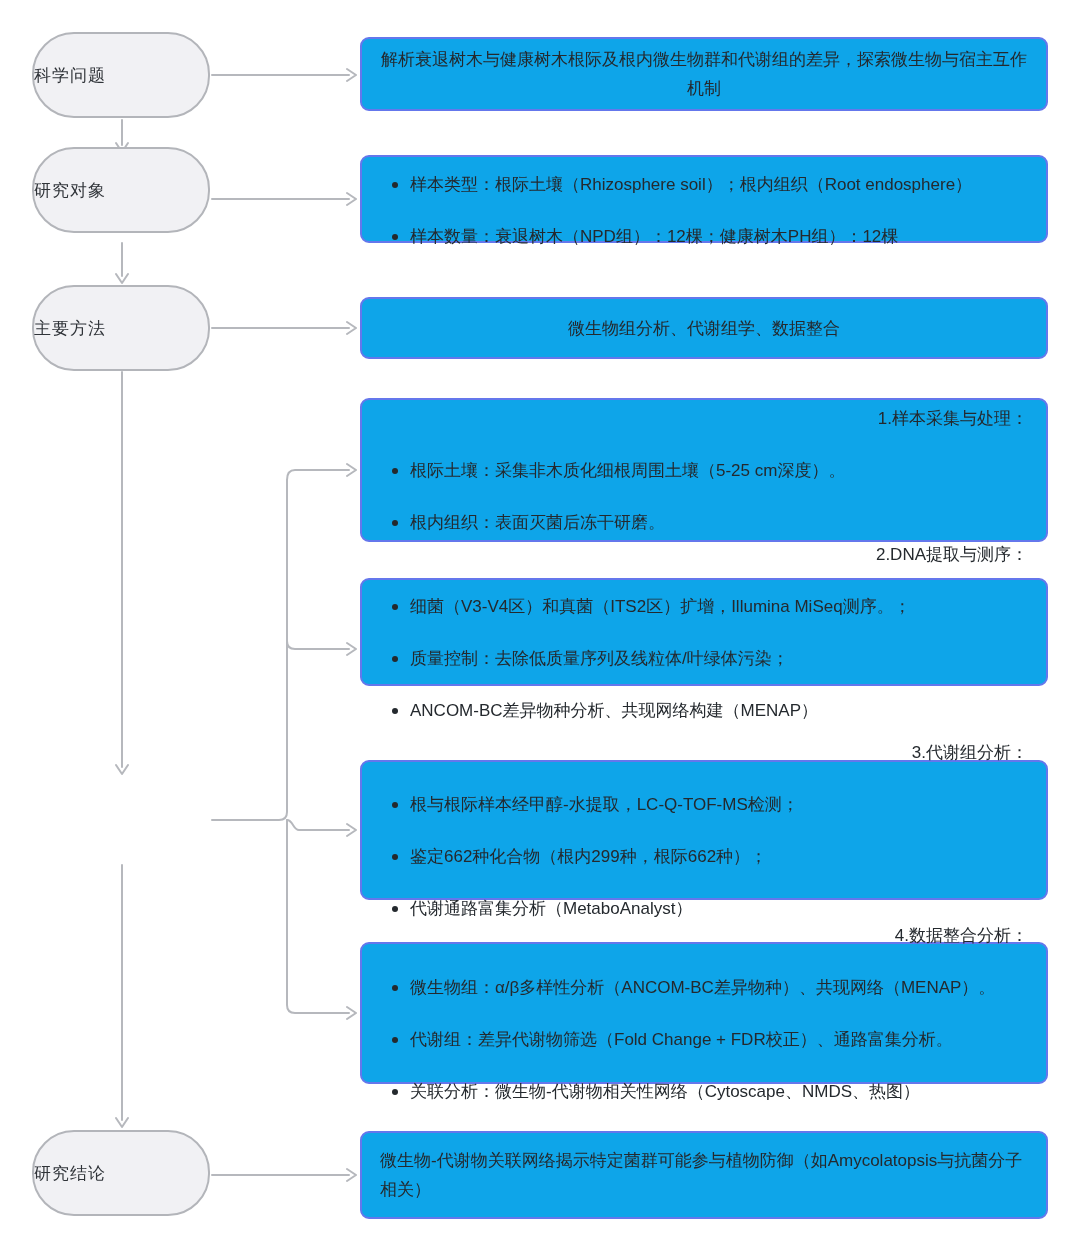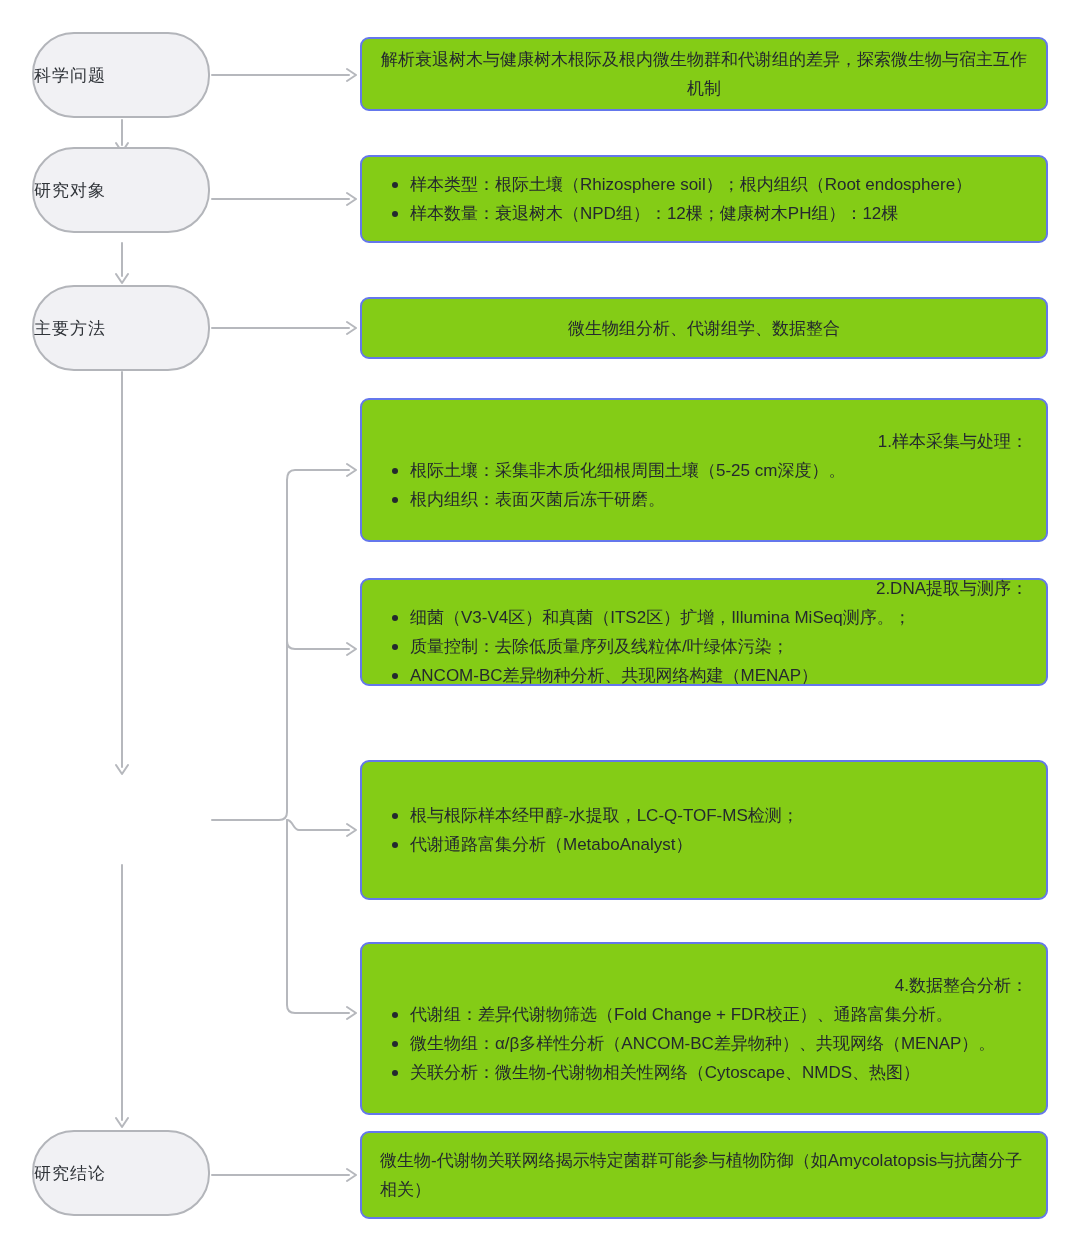--- a/index.html
+++ b/index.html
@@ -41,21 +41,21 @@
     align-items: center;
     font-size: 17px;
     color: #2f3338;
     letter-spacing: 1px;
   }
   .box {
     position: absolute;
     left: 360px;
     width: 688px;
     box-sizing: border-box;
-    background: #84cc16;
+    background: #0ea5e9;
     border: 2px solid #6477ec;
     border-radius: 9px;
     color: #24292e;
     font-size: 17px;
     line-height: 29px;
     display: flex;
     flex-direction: column;
     justify-content: center;
     padding: 10px 18px;
   }
@@ -63,20 +63,21 @@
   .box .title { text-align: right; }
   ul.bullets {
     list-style: none;
     margin: 0;
     padding: 0;
   }
   ul.bullets li {
     display: flex;
     align-items: flex-start;
     padding-left: 12px;
+    margin-top: 23px;
   }
   ul.bullets li .dot {
     flex: 0 0 auto;
     width: 6px;
     height: 6px;
     border-radius: 50%;
     background: #24292e;
     margin: 12px 12px 0 0;
   }
   ul.bullets li .bullet-text { flex: 1 1 auto; }
@@ -164,42 +165,47 @@
           <span class="bullet-text">质量控制：去除低质量序列及线粒体/叶绿体污染；</span>
         </li>
       <li>
           <span class="dot"></span>
           <span class="bullet-text">ANCOM-BC差异物种分析、共现网络构建（MENAP）</span>
         </li>
     </ul>
   </div>
 
   <div class="box" style="top:760px;height:140px">
+    <div class="title">3.代谢组分析：</div>
     <ul class="bullets">
       <li>
           <span class="dot"></span>
           <span class="bullet-text">根与根际样本经甲醇-水提取，LC-Q-TOF-MS检测；</span>
         </li>
       <li>
           <span class="dot"></span>
+          <span class="bullet-text">鉴定662种化合物（根内299种，根际662种）；</span>
+        </li>
+      <li>
+          <span class="dot"></span>
           <span class="bullet-text">代谢通路富集分析（MetaboAnalyst）</span>
         </li>
     </ul>
   </div>
 
-  <div class="box" style="top:942px;height:173px">
+  <div class="box" style="top:942px;height:142px">
     <div class="title">4.数据整合分析：</div>
     <ul class="bullets">
       <li>
           <span class="dot"></span>
+          <span class="bullet-text">微生物组：α/β多样性分析（ANCOM-BC差异物种）、共现网络（MENAP）。</span>
+        </li>
+      <li>
+          <span class="dot"></span>
           <span class="bullet-text">代谢组：差异代谢物筛选（Fold Change + FDR校正）、通路富集分析。</span>
-        </li>
-      <li>
-          <span class="dot"></span>
-          <span class="bullet-text">微生物组：α/β多样性分析（ANCOM-BC差异物种）、共现网络（MENAP）。</span>
         </li>
       <li>
           <span class="dot"></span>
           <span class="bullet-text">关联分析：微生物-代谢物相关性网络（Cytoscape、NMDS、热图）</span>
         </li>
     </ul>
   </div>
 
   <div class="box" style="top:1131px;height:88px">
     <div>微生物-代谢物关联网络揭示特定菌群可能参与植物防御（如Amycolatopsis与抗菌分子相关）</div>

